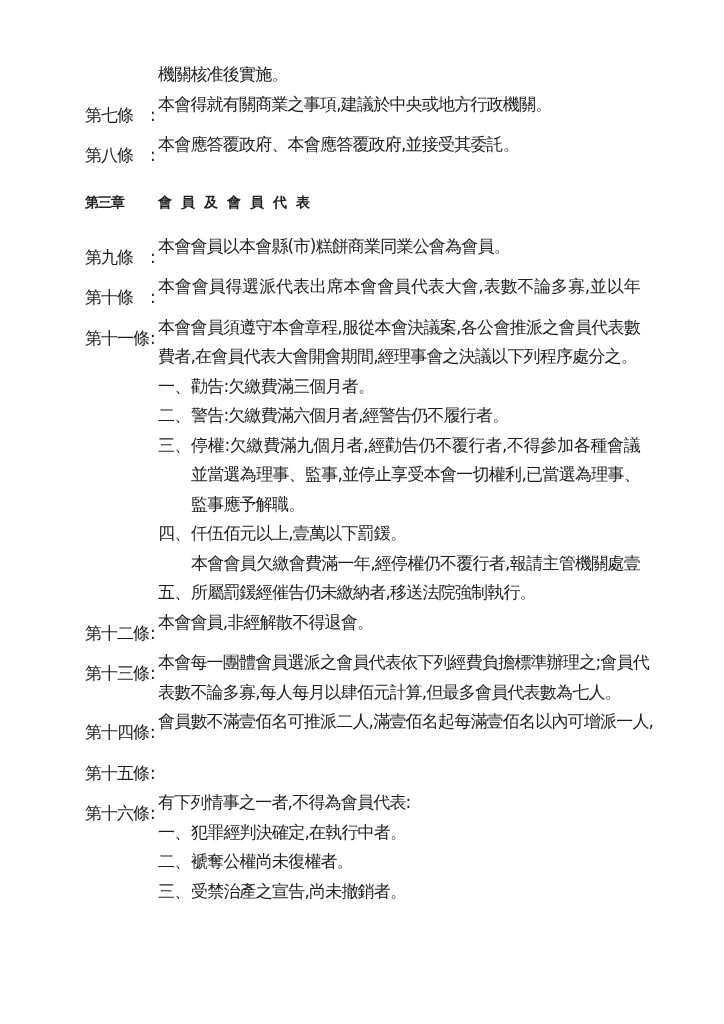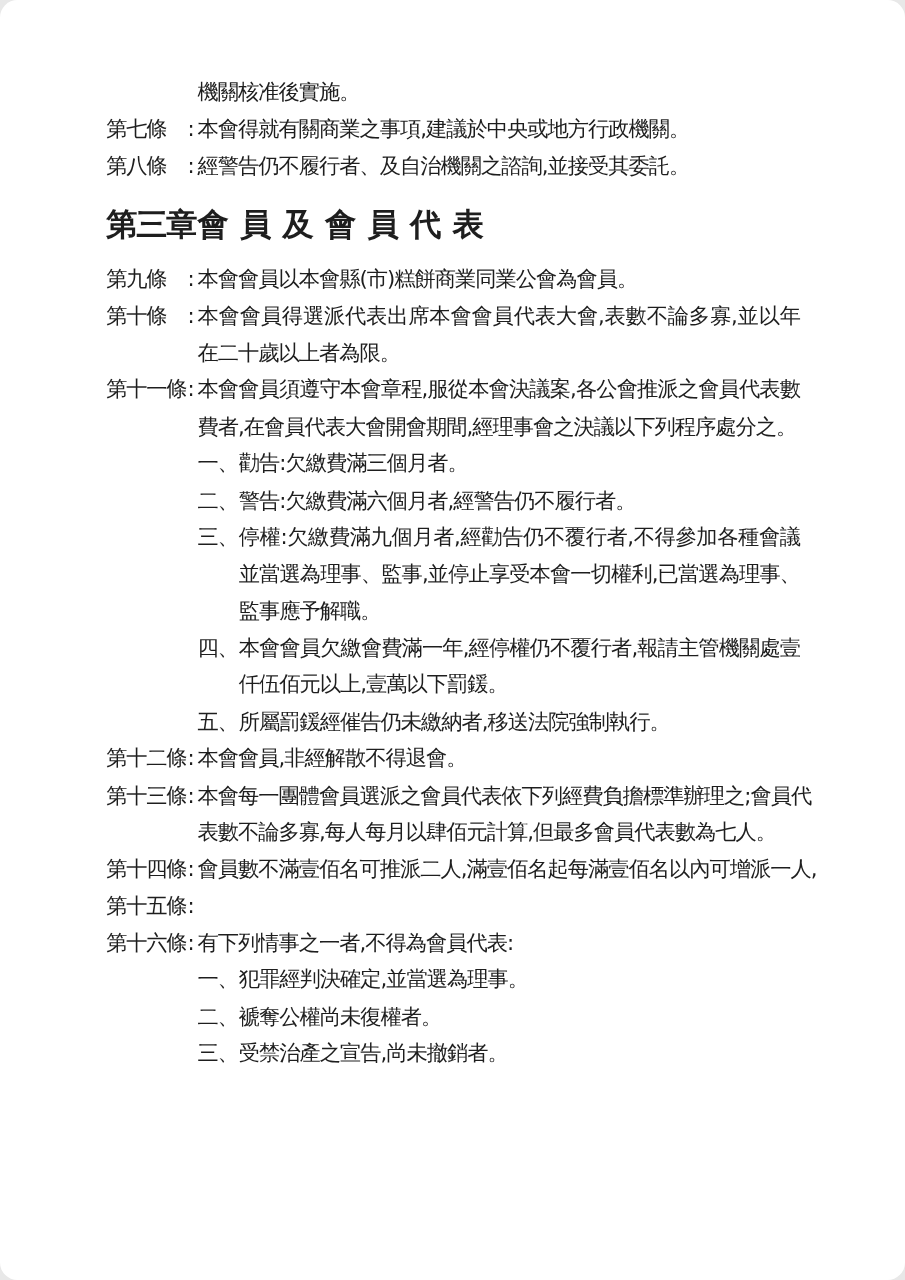--- a/index.html
+++ b/index.html
@@ -9,41 +9,41 @@
     margin:0 auto;
     background:#ffffff;
     box-sizing:border-box;
     padding:60px 84px 0 85px;
     font-family:"DejaVu Sans","Liberation Sans",sans-serif;
     font-size:17px;
     letter-spacing:-0.8px;
     line-height:29.5px;
     color:#1e1e1e;
     overflow:hidden;
-    border-radius:14px;
   }
   .row{display:flex;}
   .label{
     flex:0 0 73px;
     display:flex;
     justify-content:space-between;
     white-space:nowrap;
+    margin-top:11px;
   }
   .label .name{letter-spacing:-1px;}
   .label .colon{padding-right:3px;}
   .content{flex:1;min-width:0;}
   .line{white-space:nowrap;}
   .line.fill{text-align:justify;text-align-last:justify;-moz-text-align-last:justify;}
   .item{display:flex;}
   .item .num{flex:0 0 33px;white-space:nowrap;}
   .item .itext{flex:1;min-width:0;}
   .chapter{
     display:flex;
     font-weight:bold;
-    font-size:25px;
+    font-size:14px;
     line-height:30px;
     margin:16px 0 15px 0;
     letter-spacing:0;
   }
   .chapter .cnum{flex:0 0 73px;letter-spacing:-1px;}
   .chapter .ctitle{letter-spacing:9px;white-space:nowrap;}
 </style>
 </head>
 <body>
 
@@ -62,21 +62,21 @@
       <div class="content">
         <div class="line">本會得就有關商業之事項,建議於中央或地方行政機關。</div>
       </div>
     </div>
     <div class="row">
       <div class="label">
         <span class="name">第八條</span>
         <span class="colon">:</span>
       </div>
       <div class="content">
-        <div class="line">經警告仍不履行者、及自治機關之諮詢,並接受其委託。</div>
+        <div class="line">本會應答覆政府、本會應答覆政府,並接受其委託。</div>
       </div>
     </div>
     <div class="chapter">
       <span class="cnum">第三章</span>
       <span class="ctitle">會員及會員代表</span>
     </div>
     <div class="row">
       <div class="label">
         <span class="name">第九條</span>
         <span class="colon">:</span>
@@ -85,21 +85,20 @@
         <div class="line">本會會員以本會縣(市)糕餅商業同業公會為會員。</div>
       </div>
     </div>
     <div class="row">
       <div class="label">
         <span class="name">第十條</span>
         <span class="colon">:</span>
       </div>
       <div class="content">
         <div class="line fill">本會會員得選派代表出席本會會員代表大會,表數不論多寡,並以年</div>
-        <div class="line">在二十歲以上者為限。</div>
       </div>
     </div>
     <div class="row">
       <div class="label">
         <span class="name">第十一條</span>
         <span class="colon">:</span>
       </div>
       <div class="content">
         <div class="line fill">本會會員須遵守本會章程,服從本會決議案,各公會推派之會員代表數</div>
         <div class="line">費者,在會員代表大會開會期間,經理事會之決議以下列程序處分之。</div>
@@ -119,22 +118,22 @@
           <span class="num">三、</span>
           <div class="itext">
             <div class="line fill">停權:欠繳費滿九個月者,經勸告仍不覆行者,不得參加各種會議</div>
             <div class="line fill">並當選為理事、監事,並停止享受本會一切權利,已當選為理事、</div>
             <div class="line">監事應予解職。</div>
           </div>
         </div>
         <div class="item">
           <span class="num">四、</span>
           <div class="itext">
+            <div class="line">仟伍佰元以上,壹萬以下罰鍰。</div>
             <div class="line fill">本會會員欠繳會費滿一年,經停權仍不覆行者,報請主管機關處壹</div>
-            <div class="line">仟伍佰元以上,壹萬以下罰鍰。</div>
           </div>
         </div>
         <div class="item">
           <span class="num">五、</span>
           <div class="itext">
             <div class="line">所屬罰鍰經催告仍未繳納者,移送法院強制執行。</div>
           </div>
         </div>
       </div>
     </div>
@@ -175,21 +174,21 @@
     <div class="row">
       <div class="label">
         <span class="name">第十六條</span>
         <span class="colon">:</span>
       </div>
       <div class="content">
         <div class="line">有下列情事之一者,不得為會員代表:</div>
         <div class="item">
           <span class="num">一、</span>
           <div class="itext">
-            <div class="line">犯罪經判決確定,並當選為理事。</div>
+            <div class="line">犯罪經判決確定,在執行中者。</div>
           </div>
         </div>
         <div class="item">
           <span class="num">二、</span>
           <div class="itext">
             <div class="line">褫奪公權尚未復權者。</div>
           </div>
         </div>
         <div class="item">
           <span class="num">三、</span>

